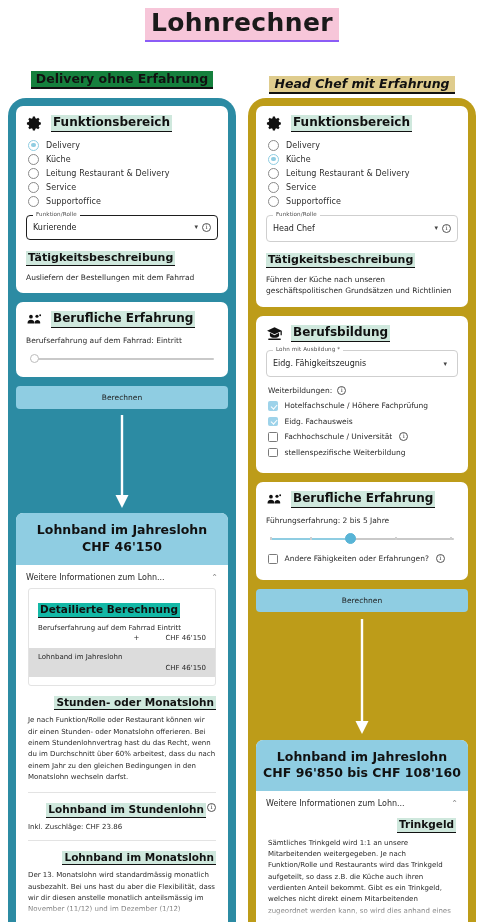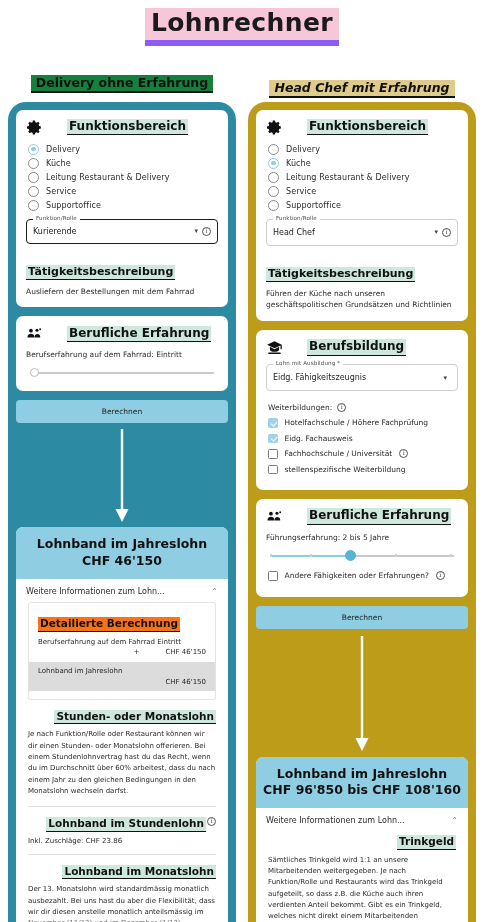--- a/index.html
+++ b/index.html
@@ -14,21 +14,21 @@
   
   .title-wrap { text-align: center; padding-top: 8px; }
   .title {
     display: inline-block;
     font-size: 25px;
     font-weight: 700;
     letter-spacing: 0.4px;
     color: #1a1a1a;
     background: #f7c6d9;
     padding: 0 6px 1px 6px;
-    border-bottom: 6px solid #8b5cf6;
+    border-bottom: 2px solid #8b5cf6;
     line-height: 1.22;
   }
 
   
   .columns {
     display: flex;
     gap: 12px;
     padding: 0 8px;
     margin-top: 26px;
     align-items: flex-start;
@@ -61,22 +61,21 @@
   .card {
     background: #ffffff;
     border-radius: 7px;
     padding: 9px 10px 10px 10px;
     margin-bottom: 9px;
   }
   .card:last-child { margin-bottom: 0; }
 
   .card-head {
     display: flex;
-    align-items: center;
-    gap: 24px;
+    gap: 8px;
     margin-bottom: 8px;
   }
   .card-head .ico { width: 17px; height: 17px; flex: 0 0 17px; }
   .card-title {
     font-size: 12px;
     font-weight: 700;
     color: #111;
     background: #cfe8dd;
     border-bottom: 1.5px solid #111;
     padding: 0 2px 0 2px;
@@ -108,21 +107,21 @@
     background: #8fcde2;
   }
   .radio-label { font-size: 8px; color: #2b2b2b; letter-spacing: .1px; }
 
   
   .select {
     position: relative;
     border: 1.6px solid #1e1e1e;
     border-radius: 4px;
     height: 25px;
-    margin: 8px 0 12px 0;
+    margin: 8px 0 2px 0;
     display: flex;
     align-items: center;
     padding: 0 6px;
   }
   .select.plain {
     border: 1px solid #cfcfcf;
     border-radius: 4px;
     height: 27px;
   }
   .select-legend {
@@ -245,21 +244,21 @@
   .result-body { padding: 0 12px 0 12px; }
   .panel-box {
     border: 1px solid #e3e3e3;
     border-radius: 3px;
     padding: 9px 9px 8px 9px;
     margin-bottom: 0;
   }
   .panel-sep { border-top: 1px solid #e3e3e3; }
   .detail-head {
     font-size: 10.5px; font-weight: 700; color: #111;
-    background: #f97316; border-bottom: 1.4px solid #111;
+    background: #14b8a6; border-bottom: 1.4px solid #111;
     display: inline-block; padding: 0 2px; margin-bottom: 6px;
     line-height: 1.3;
   }
   .detail-line { font-size: 7px; color: #2a2a2a; }
   .detail-amount-row {
     display: flex; justify-content: flex-end; gap: 26px;
     font-size: 7px; color: #2a2a2a; margin-top: 2px;
   }
   .detail-total {
     background: #dcdcdc; margin: 6px -9px 0 -9px; padding: 5px 9px 5px 9px;

